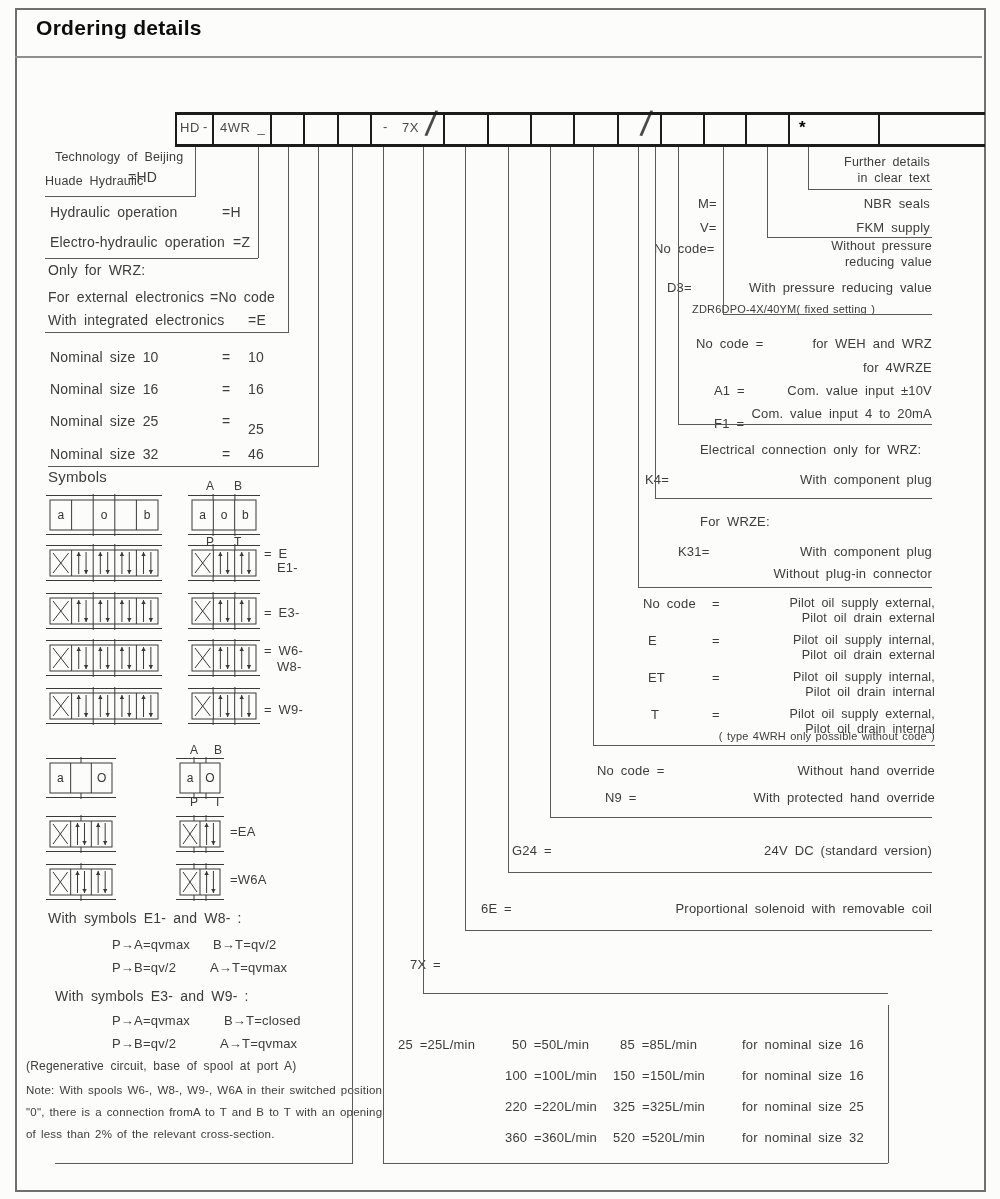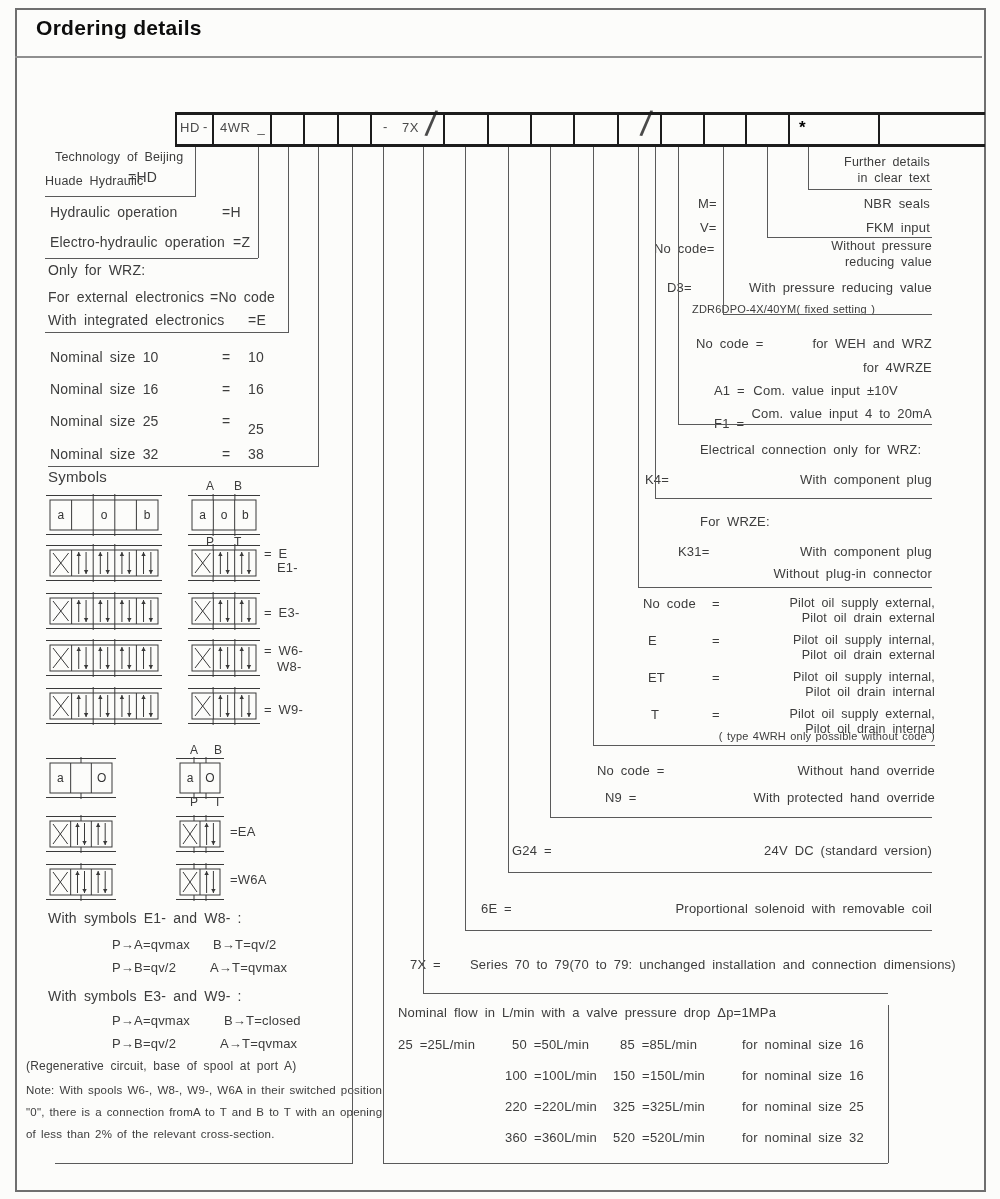--- a/index.html
+++ b/index.html
@@ -58,21 +58,21 @@
   <div class="tx s14" style="left:222px;top:349px">=</div>
   <div class="tx s14" style="left:248px;top:349px">10</div>
   <div class="tx s14" style="left:50px;top:381px">Nominal size 16</div>
   <div class="tx s14" style="left:222px;top:381px">=</div>
   <div class="tx s14" style="left:248px;top:381px">16</div>
   <div class="tx s14" style="left:50px;top:413px">Nominal size 25</div>
   <div class="tx s14" style="left:222px;top:413px">=</div>
   <div class="tx s14" style="left:248px;top:421px">25</div>
   <div class="tx s14" style="left:50px;top:446px">Nominal size 32</div>
   <div class="tx s14" style="left:222px;top:446px">=</div>
-  <div class="tx s14" style="left:248px;top:446px">38</div>
+  <div class="tx s14" style="left:248px;top:446px">46</div>
 
   <div class="tx s15" style="left:48px;top:468px">Symbols</div>
 
   <div class="tx s12" style="left:206px;top:480px">A</div>
   <div class="tx s12" style="left:234px;top:480px">B</div>
   <div class="tx s12" style="left:206px;top:536px">P</div>
   <div class="tx s12" style="left:234px;top:536px">T</div>
 
   <div class="tx" style="left:264px;top:547px">= E</div>
   <div class="tx" style="left:277px;top:561px">E1-</div>
@@ -86,50 +86,50 @@
   <div class="tx s12" style="left:190px;top:796px">P</div>
   <div class="tx s12" style="left:214px;top:796px">T</div>
   <div class="tx" style="left:230px;top:825px">=EA</div>
   <div class="tx" style="left:230px;top:873px">=W6A</div>
 
   <div class="tx s14" style="left:48px;top:910px">With symbols E1- and W8- :</div>
   <div class="tx" style="left:112px;top:938px">P→A=qvmax</div>
   <div class="tx" style="left:213px;top:938px">B→T=qv/2</div>
   <div class="tx" style="left:112px;top:961px">P→B=qv/2</div>
   <div class="tx" style="left:210px;top:961px">A→T=qvmax</div>
-  <div class="tx s14" style="left:48px;top:988px">With symbols E3- and W9- :</div>
+  <div class="tx s14" style="left:55px;top:988px">With symbols E3- and W9- :</div>
   <div class="tx" style="left:112px;top:1014px">P→A=qvmax</div>
   <div class="tx" style="left:224px;top:1014px">B→T=closed</div>
   <div class="tx" style="left:112px;top:1037px">P→B=qv/2</div>
   <div class="tx" style="left:220px;top:1037px">A→T=qvmax</div>
   <div class="tx s12" style="left:26px;top:1060px">(Regenerative circuit, base of spool at port A)</div>
   <div class="tx s115" style="left:26px;top:1084px">Note: With spools W6-, W8-, W9-, W6A in their switched position</div>
   <div class="tx s115" style="left:26px;top:1106px">"0", there is a connection fromA to T and B to T with an opening</div>
   <div class="tx s115" style="left:26px;top:1128px">of less than 2% of the relevant cross-section.</div>
 
   <div class="tx s125 ra" style="left:770px;top:155px;width:160px">Further details</div>
   <div class="tx s125 ra" style="left:770px;top:171px;width:160px">in clear text</div>
 
   <div class="tx" style="left:698px;top:197px">M=</div>
   <div class="tx ra" style="left:770px;top:197px;width:160px">NBR seals</div>
   <div class="tx" style="left:700px;top:221px">V=</div>
-  <div class="tx ra" style="left:770px;top:221px;width:160px">FKM input</div>
+  <div class="tx ra" style="left:770px;top:221px;width:160px">FKM supply</div>
 
   <div class="tx" style="left:654px;top:242px">No code=</div>
   <div class="tx s125 ra" style="left:770px;top:239px;width:162px">Without pressure</div>
   <div class="tx s125 ra" style="left:770px;top:255px;width:162px">reducing value</div>
   <div class="tx" style="left:667px;top:281px">D3=</div>
   <div class="tx ra" style="left:640px;top:281px;width:292px">With pressure reducing value</div>
   <div class="tx s11" style="left:692px;top:303px">ZDR6DPO-4X/40YM( fixed setting )</div>
 
   <div class="tx" style="left:696px;top:337px">No code =</div>
   <div class="tx ra" style="left:750px;top:337px;width:182px">for WEH and WRZ</div>
   <div class="tx ra" style="left:750px;top:361px;width:182px">for 4WRZE</div>
   <div class="tx" style="left:714px;top:384px">A1 =</div>
-  <div class="tx ra" style="left:716px;top:384px;width:182px">Com. value input ±10V</div>
+  <div class="tx ra" style="left:750px;top:384px;width:182px">Com. value input ±10V</div>
   <div class="tx" style="left:714px;top:417px">F1 =</div>
   <div class="tx ra" style="left:700px;top:407px;width:232px">Com. value input 4 to 20mA</div>
 
   <div class="tx" style="left:700px;top:443px">Electrical connection only for WRZ:</div>
   <div class="tx" style="left:645px;top:473px">K4=</div>
   <div class="tx ra" style="left:750px;top:473px;width:182px">With component plug</div>
 
   <div class="tx" style="left:700px;top:515px">For WRZE:</div>
   <div class="tx" style="left:678px;top:545px">K31=</div>
   <div class="tx ra" style="left:735px;top:545px;width:197px">With component plug</div>
@@ -158,23 +158,21 @@
   <div class="tx" style="left:605px;top:791px">N9 =</div>
   <div class="tx ra" style="left:730px;top:791px;width:205px">With protected hand override</div>
 
   <div class="tx" style="left:512px;top:844px">G24 =</div>
   <div class="tx ra" style="left:730px;top:844px;width:202px">24V DC (standard version)</div>
 
   <div class="tx" style="left:481px;top:902px">6E =</div>
   <div class="tx ra" style="left:640px;top:902px;width:292px">Proportional solenoid with removable coil</div>
 
   <div class="tx" style="left:410px;top:958px">7X =</div>
-  <div class="tx" style="left:470px;top:958px">Series 70 to 79(70 to 79: unchanged installation and connection dimensions)</div>
-
-  <div class="tx" style="left:398px;top:1006px">Nominal flow in L/min with a valve pressure drop Δp=1MPa</div>
+
   <div class="tx" style="left:398px;top:1038px">25 =25L/min</div>
   <div class="tx" style="left:512px;top:1038px">50 =50L/min</div>
   <div class="tx" style="left:620px;top:1038px">85 =85L/min</div>
   <div class="tx" style="left:742px;top:1038px">for nominal size 16</div>
   <div class="tx" style="left:505px;top:1069px">100 =100L/min</div>
   <div class="tx" style="left:613px;top:1069px">150 =150L/min</div>
   <div class="tx" style="left:742px;top:1069px">for nominal size 16</div>
   <div class="tx" style="left:505px;top:1100px">220 =220L/min</div>
   <div class="tx" style="left:613px;top:1100px">325 =325L/min</div>
   <div class="tx" style="left:742px;top:1100px">for nominal size 25</div>

